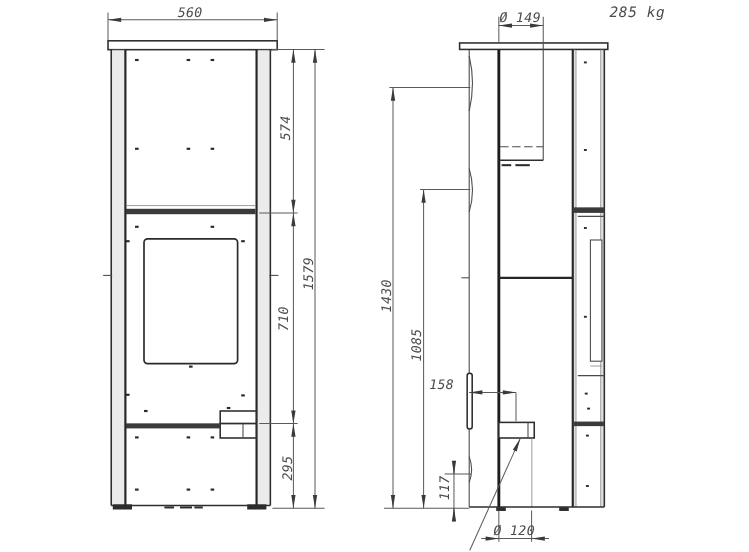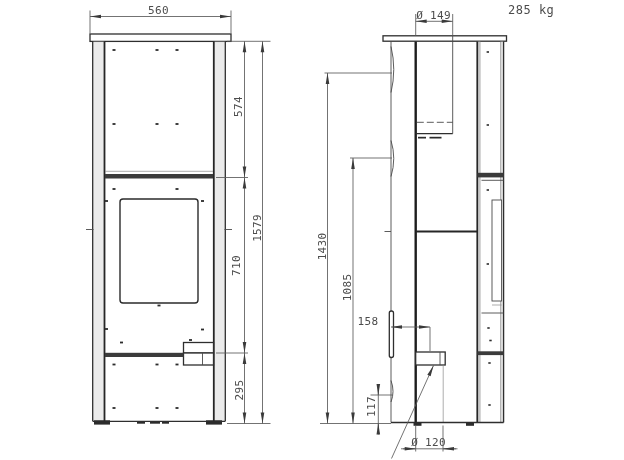--- a/index.html
+++ b/index.html
@@ -1,17 +1,17 @@
 <!DOCTYPE html>
 <html><head>
 <meta charset="utf-8">
 <style>
   html,body{margin:0;padding:0;background:#ffffff;}
   .sheet{position:relative;width:596px;height:460px;background:#ffffff;overflow:hidden;
-         font-family:"DejaVu Sans Mono", monospace;}
+         font-family:"DejaVu Sans Mono", monospace;font-style:italic;}
   svg{display:block;}
   .thin   {stroke:#4a4a4a;stroke-width:0.9;fill:none;}
   .hair   {stroke:#8a8a8a;stroke-width:0.7;fill:none;}
   .med    {stroke:#2e2e2e;stroke-width:1.3;fill:none;}
   .med2   {stroke:#262626;stroke-width:1.8;fill:none;}
   .heavy  {stroke:#1d1d1d;stroke-width:2.4;fill:none;}
   .dim    {stroke:#5a5a5a;stroke-width:0.85;fill:none;}
   .darkf  {fill:#3b3b3b;stroke:none;}
   .dot    {fill:#2c2c2c;stroke:none;}
   .shade  {fill:#dadada;opacity:0.55;stroke:none;}

